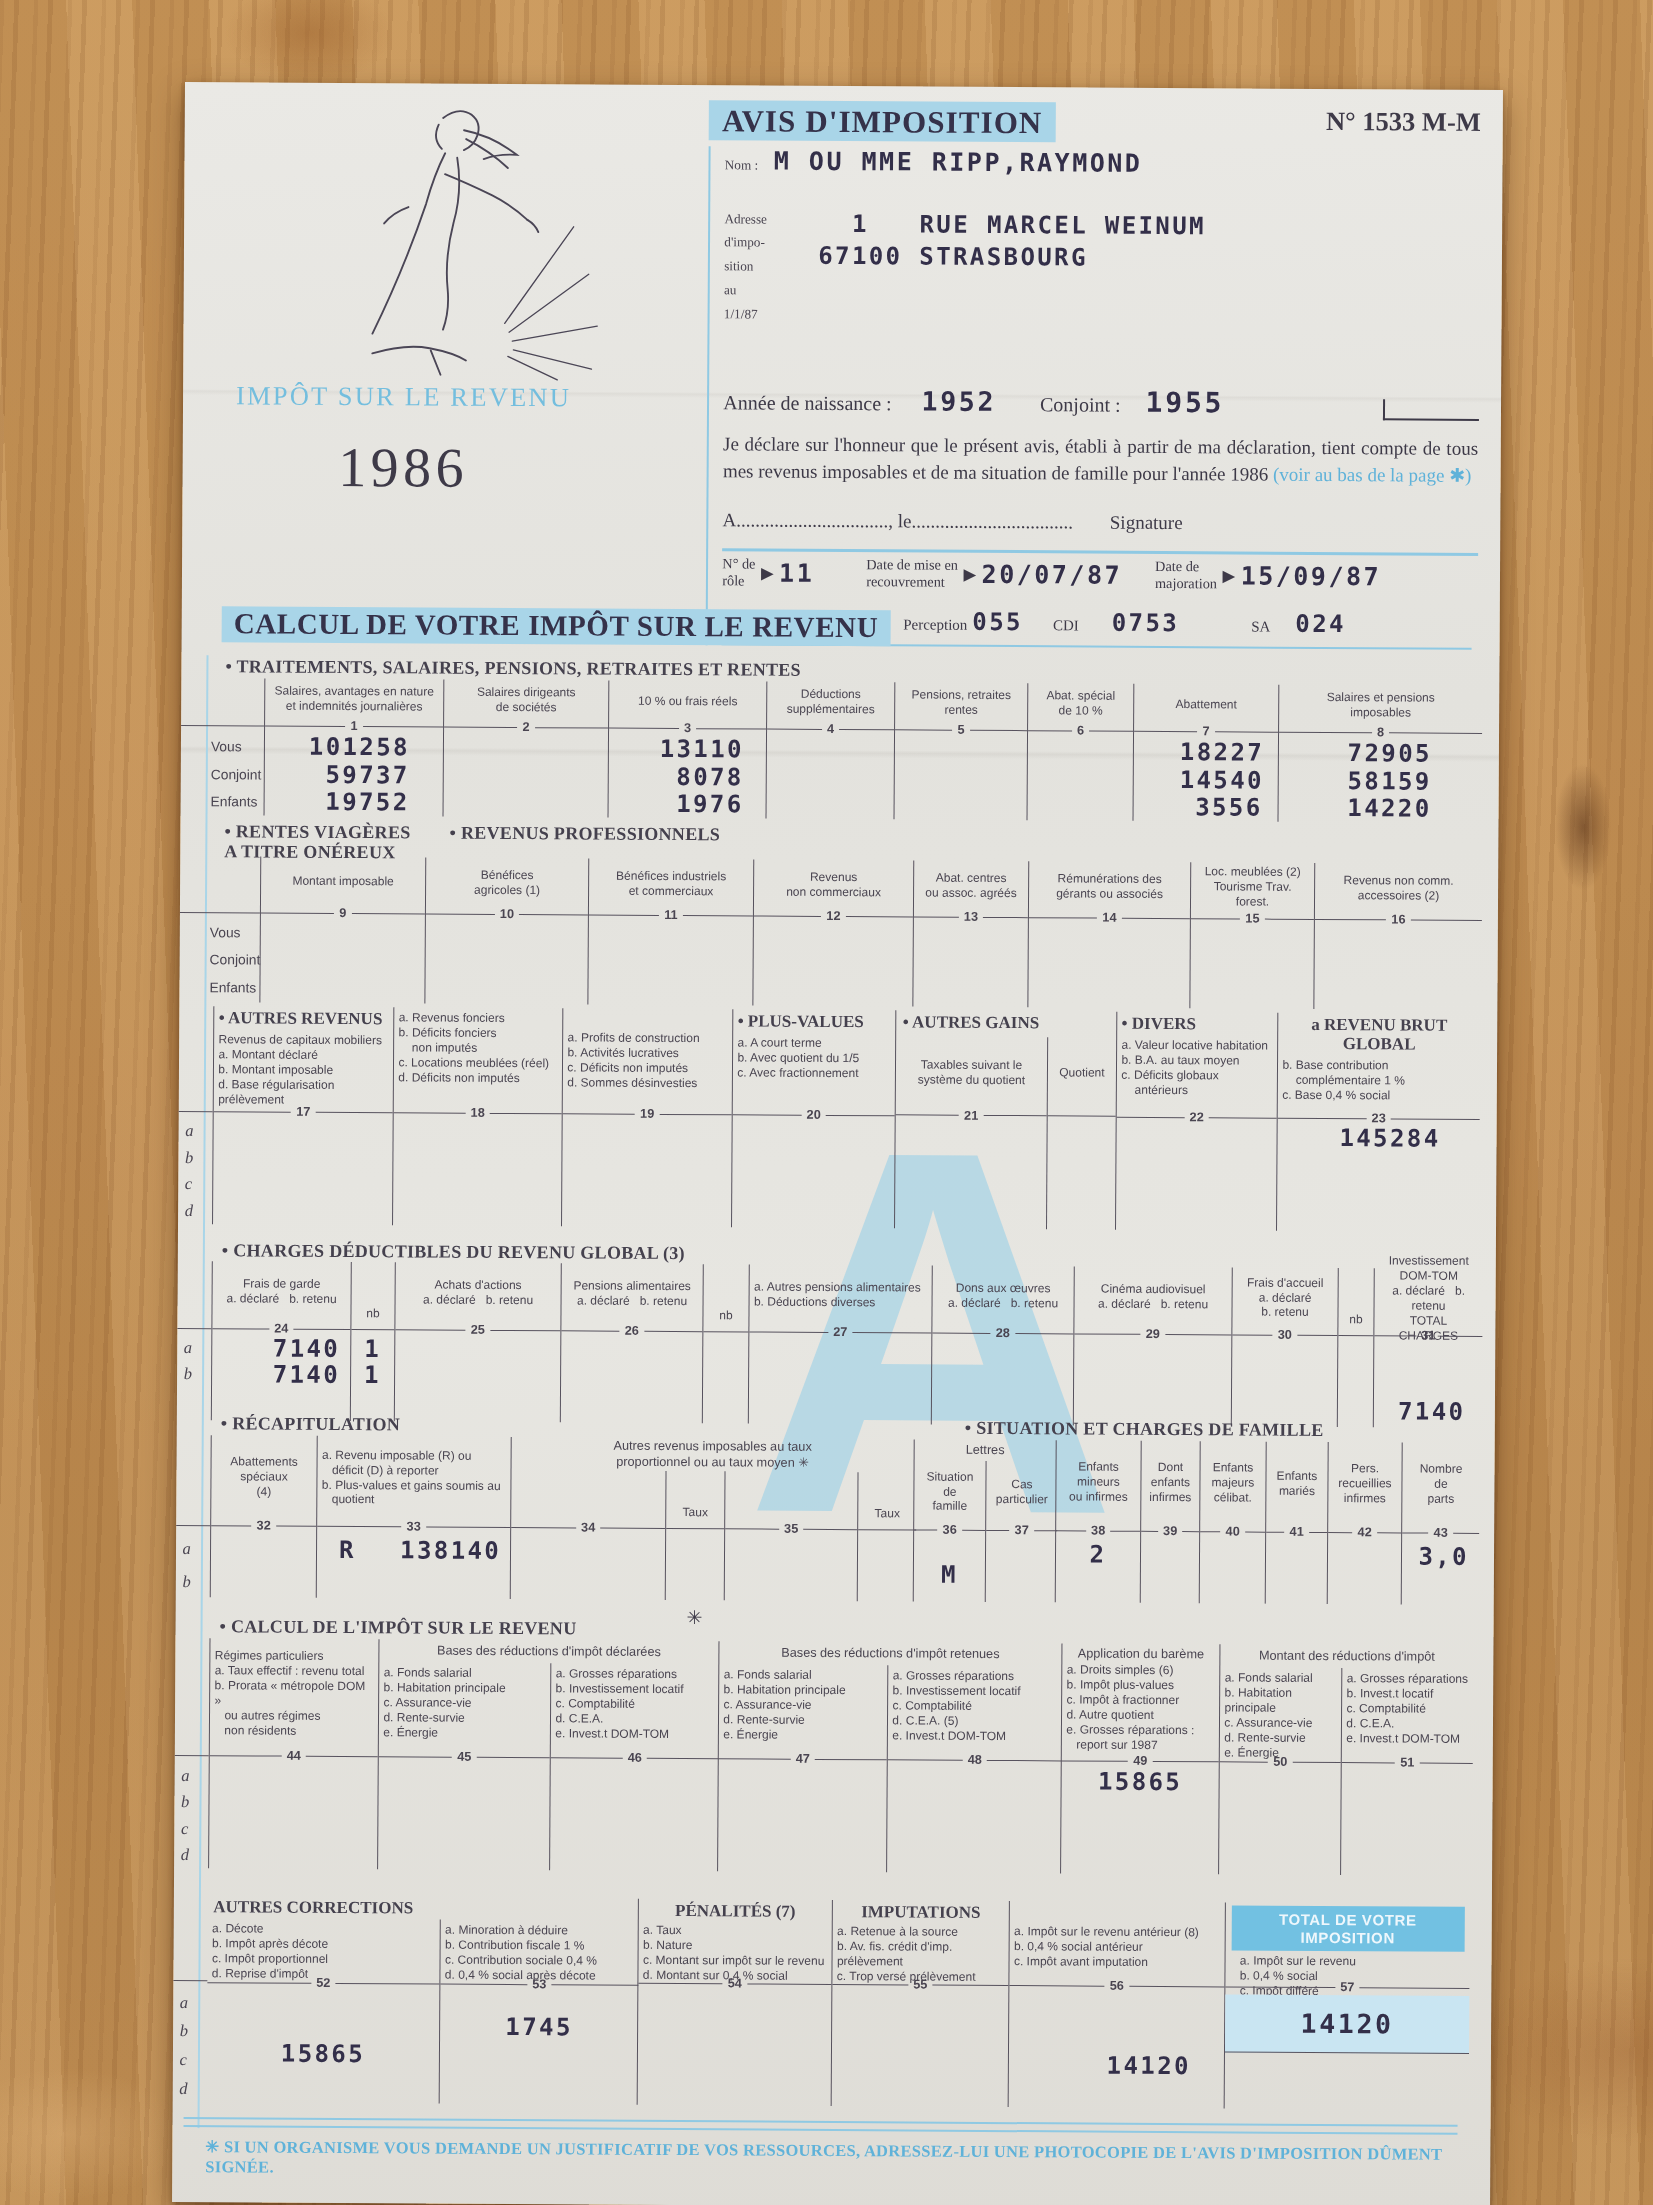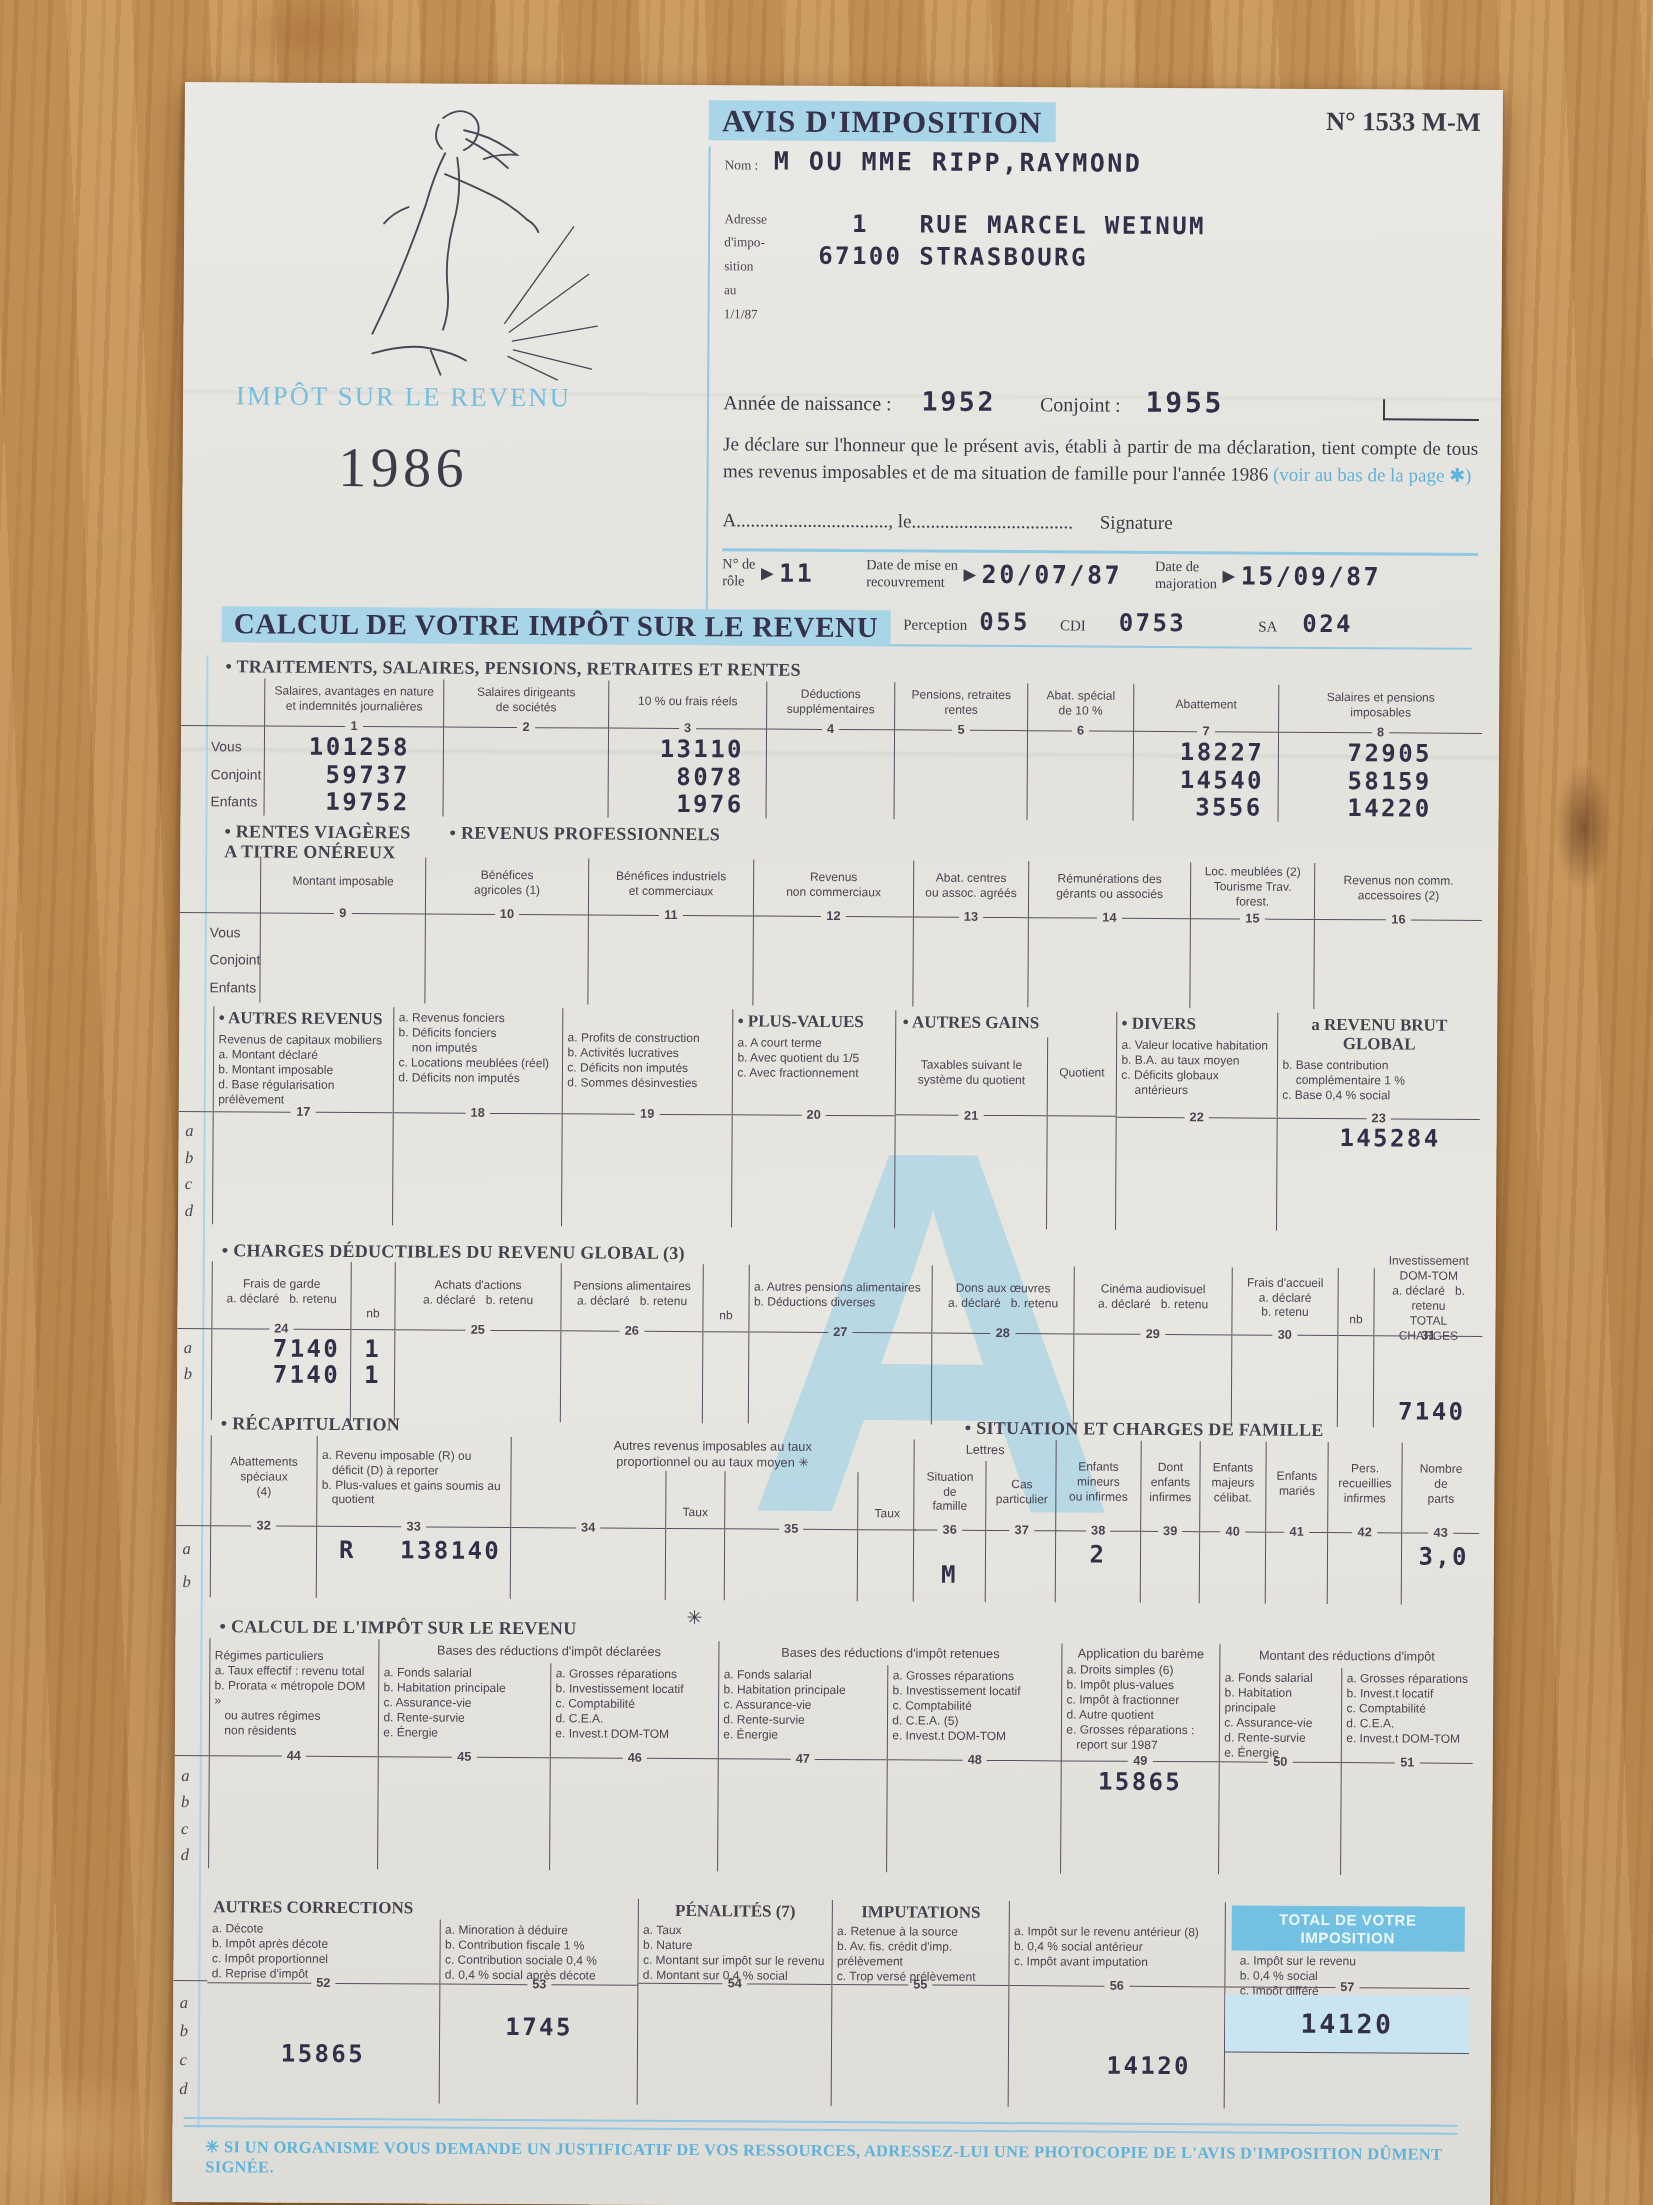--- a/index.html
+++ b/index.html
@@ -145,42 +145,42 @@
       <div class="nairow">
         <div class="nai">Année de naissance :</div>
         <div class="tv" style="margin-left:30px;font-size:26.5px">1952</div>
         <div class="nai" style="margin-left:44px">Conjoint :</div>
         <div class="tv" style="margin-left:25px;font-size:28px">1955</div>
         <div class="corner"></div>
       </div>
       <div class="decl"><span>Je déclare sur l'honneur que le présent avis, établi à partir de ma déclaration, tient compte de tous mes revenus imposables et de ma situation de famille pour l'année 1986 </span><span class="bl">(voir au bas de la page ✱)</span></div>
       <div class="sig">
         <span>A</span><span>................................</span><span>, le</span><span>..................................</span>
-        <span style="margin-left:22px">Signature</span>
+        <span style="margin-left:32px">Signature</span>
       </div>
       <div class="bhr"></div>
       <div class="rolerow">
         <div class="rl">N° de
 rôle</div>
         <span class="arw">▶</span>
         <div class="tv" style="font-size:25px">11</div>
         <div class="rl" style="margin-left:52px">Date de mise en
 recouvrement</div>
         <span class="arw">▶</span>
         <div class="tv" style="font-size:25px">20/07/87</div>
         <div class="rl" style="margin-left:33px">Date de
 majoration</div>
         <span class="arw">▶</span>
         <div class="tv" style="font-size:25px">15/09/87</div>
       </div>
       <div class="dirrow">
         <div class="dl">Direction</div>
         <div class="tv" style="margin-left:22px">670</div>
         <div class="dl" style="margin-left:52px">Perception</div>
-        <div class="tv" style="margin-left:12px">055</div>
+        <div class="tv" style="margin-left:5px">055</div>
         <div class="dl" style="margin-left:30px">CDI</div>
         <div class="tv" style="margin-left:33px">0753</div>
         <div class="dl" style="margin-left:72px">SA</div>
         <div class="tv" style="margin-left:25px">024</div>
       </div>
       <div class="bhr2"></div>
     </div>
   </div>
 
   <div class="maintitle">CALCUL DE VOTRE IMPÔT SUR LE REVENU</div>

